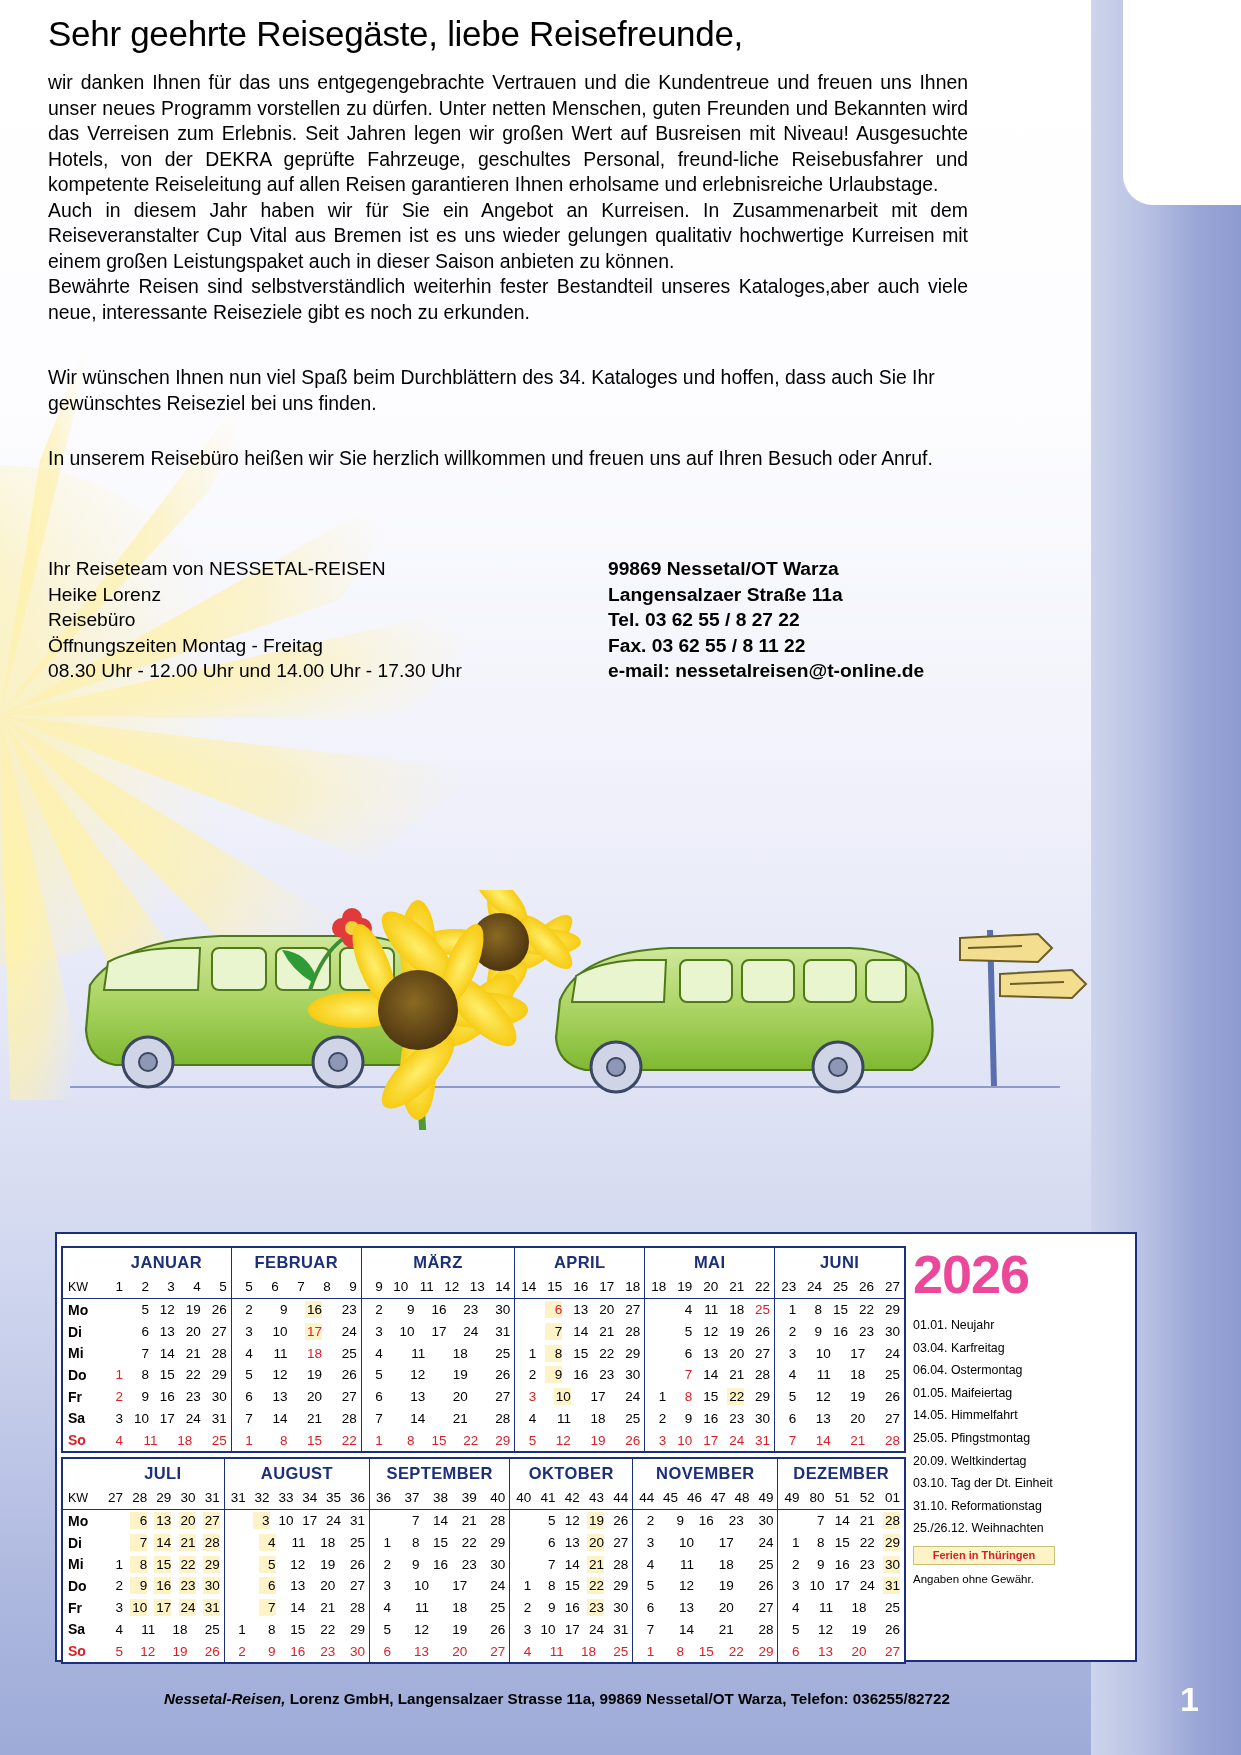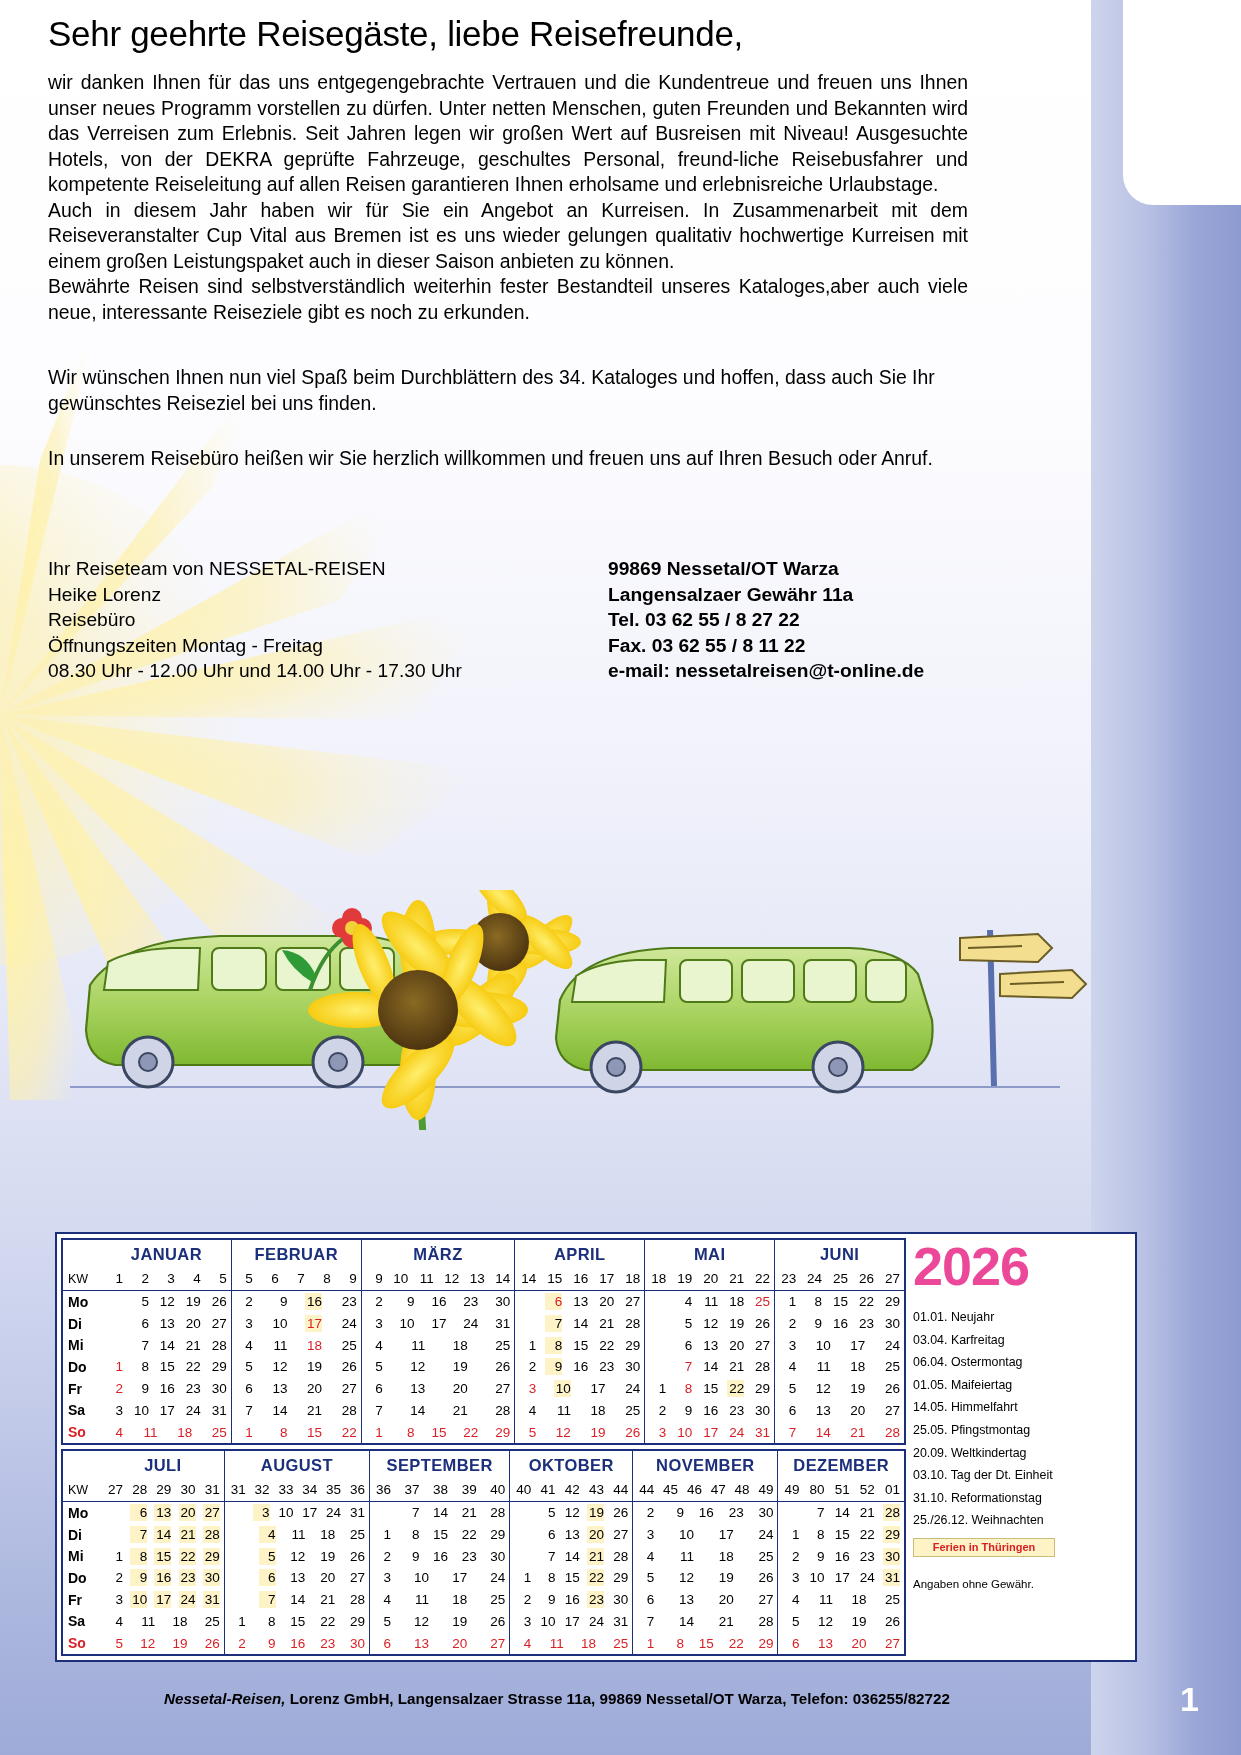--- a/index.html
+++ b/index.html
@@ -36,21 +36,21 @@
   .addr-left{position:absolute;left:0;top:0;width:470px;}
   .addr-right{position:absolute;left:560px;top:0;width:420px;font-weight:bold;}
   .addr-right div{line-height:25.5px;}
 
   
   .illu{position:absolute;left:60px;top:890px;width:1040px;height:240px;}
 
   
   .cal{position:absolute;left:55px;top:1232px;width:1082px;height:430px;
     background:#ffffff;border:2px solid #1b2f7a;box-sizing:border-box;}
-  .cal-inner{position:absolute;left:4px;top:4px;width:1070px;height:418px;}
+  .cal-inner{position:absolute;left:4px;top:12px;width:1070px;height:418px;}
   .cal-block{position:absolute;border:2px solid #1b2f7a;box-sizing:border-box;background:#fff;}
   .cal-top{left:0;top:0;width:845px;height:207px;}
   .cal-bot{left:0;top:211px;width:845px;height:207px;}
   table.cal-tbl{border-collapse:collapse;width:100%;height:100%;font-size:13px;
     font-family:"Liberation Sans", sans-serif;}
   table.cal-tbl th{font-size:16.5px;font-weight:bold;color:#1b2f7a;padding:2px 0 1px 0;
     letter-spacing:0.4px;}
   table.cal-tbl td{padding:0;}
   .daycol{width:34px;font-weight:bold;font-size:14px;padding-left:5px !important;color:#000;}
   .daycol.red{color:#d81f26;}
@@ -65,21 +65,21 @@
   .hdrrow th{border-bottom:0;}
   .sep-line{border-bottom:1.2px solid #1b2f7a;}
 
   
   .cal-right{position:absolute;left:852px;top:0;width:218px;height:418px;}
   .year{font-size:54px;font-weight:bold;color:#ec4899;letter-spacing:-1px;line-height:56px;
     font-family:"Liberation Sans", sans-serif;}
   .holidays{margin-top:12px;font-size:12.4px;font-weight:normal;color:#000;line-height:22.6px;}
   .ferien-box{margin-top:6px;width:140px;height:17px;background:#fdf3c6;border:1px solid #c9bd7a;
     font-size:11px;font-weight:bold;color:#d81f26;text-align:center;line-height:17px;}
-  .gewaehr{font-size:11.5px;margin-top:21px;color:#000;}
+  .gewaehr{font-size:11.5px;margin-top:8px;color:#000;}
 
   
   .footer{position:absolute;left:140px;top:1690px;width:900px;font-size:15.2px;font-weight:bold;color:#000;}
   .footer .brandname{font-style:italic;font-weight:bold;margin-left:24px;}
   .pagenum{position:absolute;right:42px;top:1680px;font-size:34px;font-weight:bold;color:#ffffff;}
 </style>
 </head>
 <body>
 
 <div class="page-bg"></div>
@@ -128,21 +128,21 @@
   <div class="addr-left">
     <div>Ihr Reiseteam von NESSETAL-REISEN</div>
     <div>Heike Lorenz</div>
     <div></div>
     <div> Reisebüro</div>
     <div>Öffnungszeiten Montag - Freitag</div>
     <div>08.30 Uhr - 12.00 Uhr und 14.00 Uhr - 17.30 Uhr</div>
   </div>
   <div class="addr-right">
     <div>99869 Nessetal/OT Warza</div>
-    <div>Langensalzaer Gewähr 11a</div>
+    <div>Langensalzaer Straße 11a</div>
     <div>Tel.  03 62 55 / 8 27 22</div>
     <div>Fax. 03 62 55 / 8 11 22</div>
     <div>e-mail: nessetalreisen@t-online.de</div>
   </div>
 </div>
 
 <div class="illu">
   <svg width="1040" height="240" viewBox="0 0 1040 240">
     <defs>
       <linearGradient id="busg" x1="0" y1="0" x2="0" y2="1">

